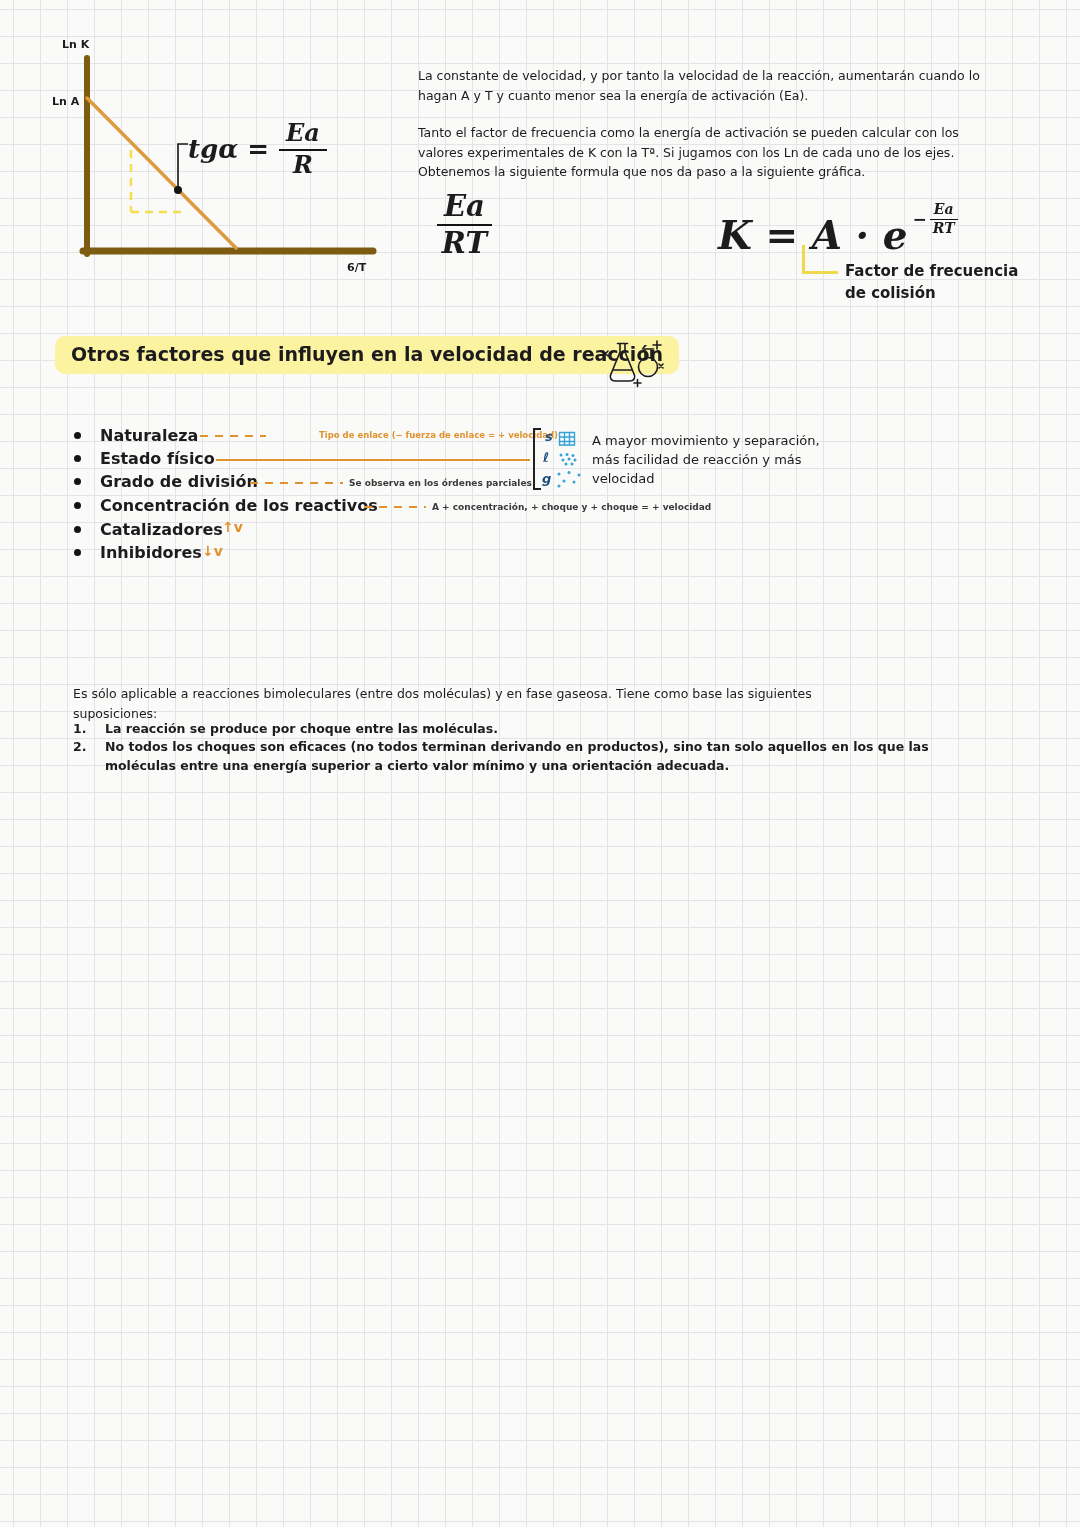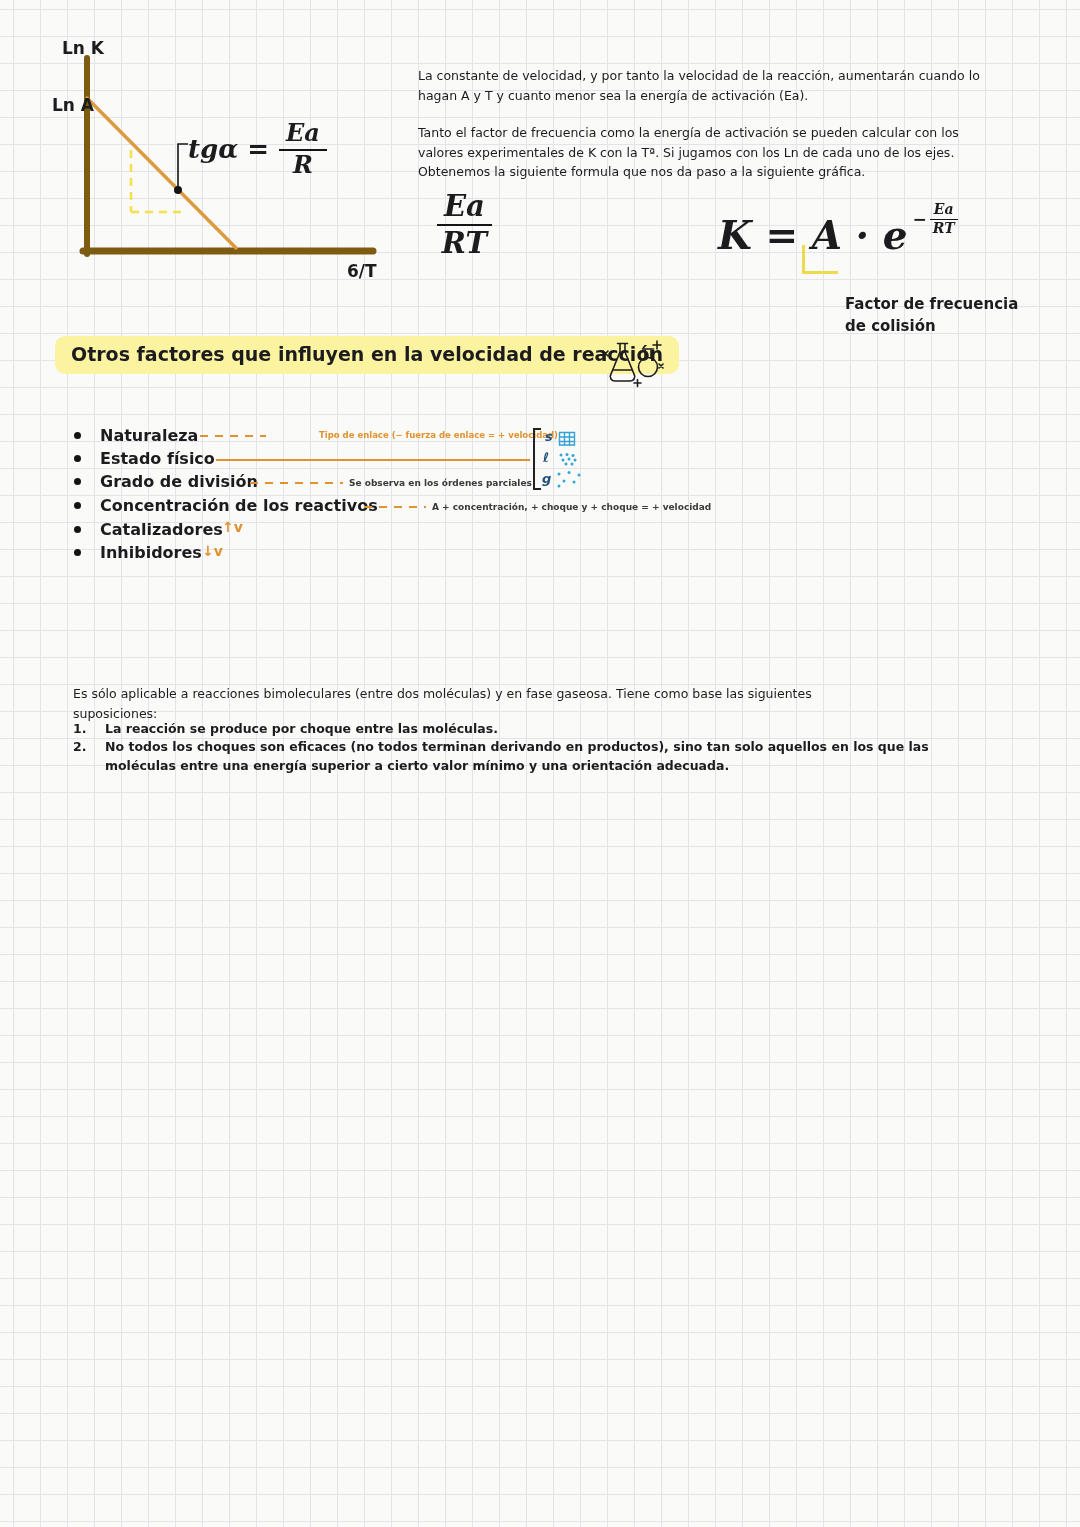--- a/index.html
+++ b/index.html
@@ -12,40 +12,40 @@
       linear-gradient(to bottom, #e3e4e8 1px, transparent 1px);
     background-size:27px 27px;
     background-position:13px 9px;
     font-family:"DejaVu Sans", sans-serif;
     color:#1c1c1e;
   }
   .abs { position:absolute; }
   .serif { font-family:"DejaVu Serif", serif; }
   .it { font-style:italic; }
   .bold { font-weight:700; }
-  .lbl { font-size:17px; font-weight:600; }
+  .lbl { font-size:11px; font-weight:600; }
   .formula-row { display:flex; align-items:center; gap:10px; }
   .frac { display:inline-flex; flex-direction:column; align-items:center; line-height:1.12;justify-content:flex-end; }
   .frac .num { border-bottom:2.5px solid #141414; padding:0 7px 2px; }
   .frac .den { padding-top:1px; }
   .frac.small .num { border-bottom-width:1.5px; padding:0 4px 1px; }
   .par { font-size:12.5px; line-height:19.5px; font-weight:500; }
   .hl { display:inline-block; background:#fbf3a0; border-radius:10px; padding:7px 16px 9px; font-size:19px; font-weight:600; }
   .bullet { display:flex; align-items:center; font-size:16px; font-weight:700; }
   .bullet .dot { width:7px; height:7px; border-radius:50%; background:#141414; margin-right:19px; flex:none; }
   .dash-o { height:2px; background:repeating-linear-gradient(90deg,#e0922f 0 8px, transparent 8px 15px); }
   .line-o { height:2px; background:#e0922f; }
   .tiny { font-size:9px; font-weight:600; white-space:nowrap; color:#3a3a3a; }
   .tiny-orange { font-size:8.5px; font-weight:600; white-space:nowrap; color:#e0922f;margin-left:48px; }
   .omark { color:#e0922f; font-weight:700; font-size:14px; }
   .statebracket { width:8px; border-left:2px solid #222; border-top:2px solid #222; border-bottom:2px solid #222; }
   .stateletter { font-size:13px; font-weight:700; font-style:italic; color:#1d4f7c; }
   .sidenote { font-size:13px; line-height:19px; font-weight:500; }
   .ybracket { border-left:3.5px solid #efd94e; border-bottom:3.5px solid #efd94e; }
-  .annot { font-size:15px; font-weight:600; line-height:22px;margin-top:33px; }
+  .annot { font-size:15px; font-weight:600; line-height:22px; }
   .numitem { display:flex; font-size:12.5px; font-weight:700; line-height:19px; }
   .numitem .n { width:32px; flex:none; }
 </style>
 </head>
 <body>
 
 <div class="page">
 
   <svg class="abs" style="left:40px;top:28px" width="380" height="265" viewBox="0 0 380 265">
     <line x1="47" y1="30" x2="47" y2="226" stroke="#7d5c12" stroke-width="6" stroke-linecap="round"></line>
@@ -180,20 +180,21 @@
     <g fill="#35a3d8">
       <circle cx="3" cy="4" r="1.5"></circle>
         <circle cx="13" cy="2.5" r="1.5"></circle>
         <circle cx="23" cy="5" r="1.5"></circle>
       <circle cx="8" cy="11" r="1.5"></circle>
         <circle cx="18" cy="12" r="1.5"></circle>
         <circle cx="3" cy="16" r="1.5"></circle>
     </g>
   </svg>
 
+  <div class="abs sidenote" style="left:592px;top:431px;width:245px">A mayor movimiento y separación, más facilidad de reacción y más velocidad</div>
 
 
   <div class="abs par" style="left:73px;top:684px;width:790px">Es sólo aplicable a reacciones bimoleculares (entre dos moléculas) y en fase gaseosa. Tiene como base las siguientes suposiciones:</div>
 
   <div class="abs numitem" style="left:73px;top:719px;width:930px">
     <span class="n">1.</span>
     <span>La reacción se produce por choque entre las moléculas.</span>
   </div>
   <div class="abs numitem" style="left:73px;top:737px;width:930px">
     <span class="n">2.</span>

